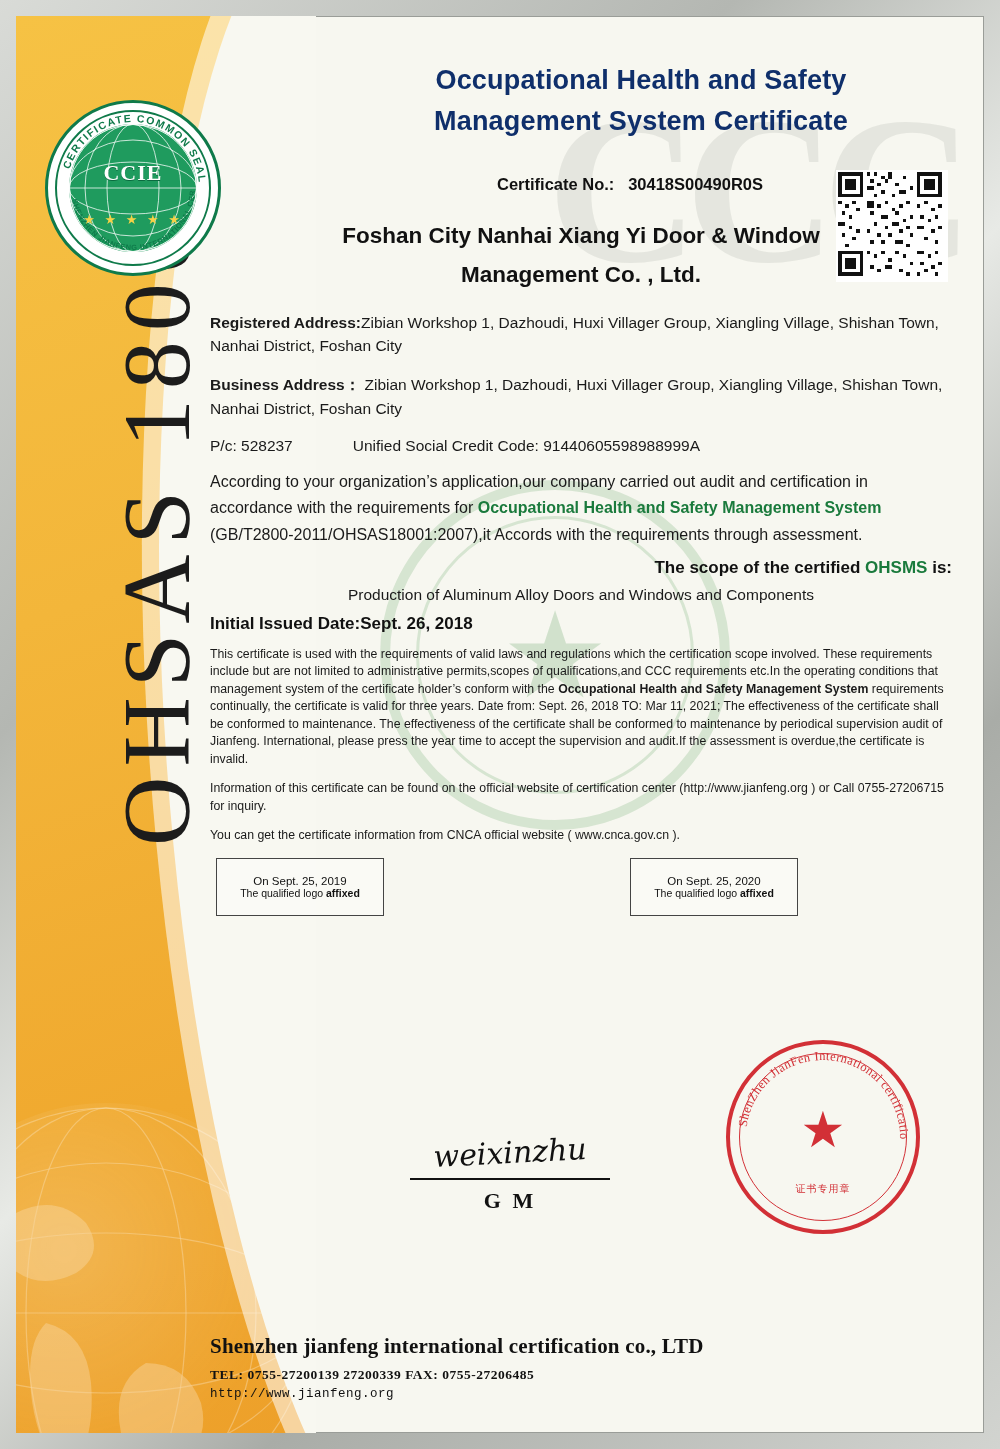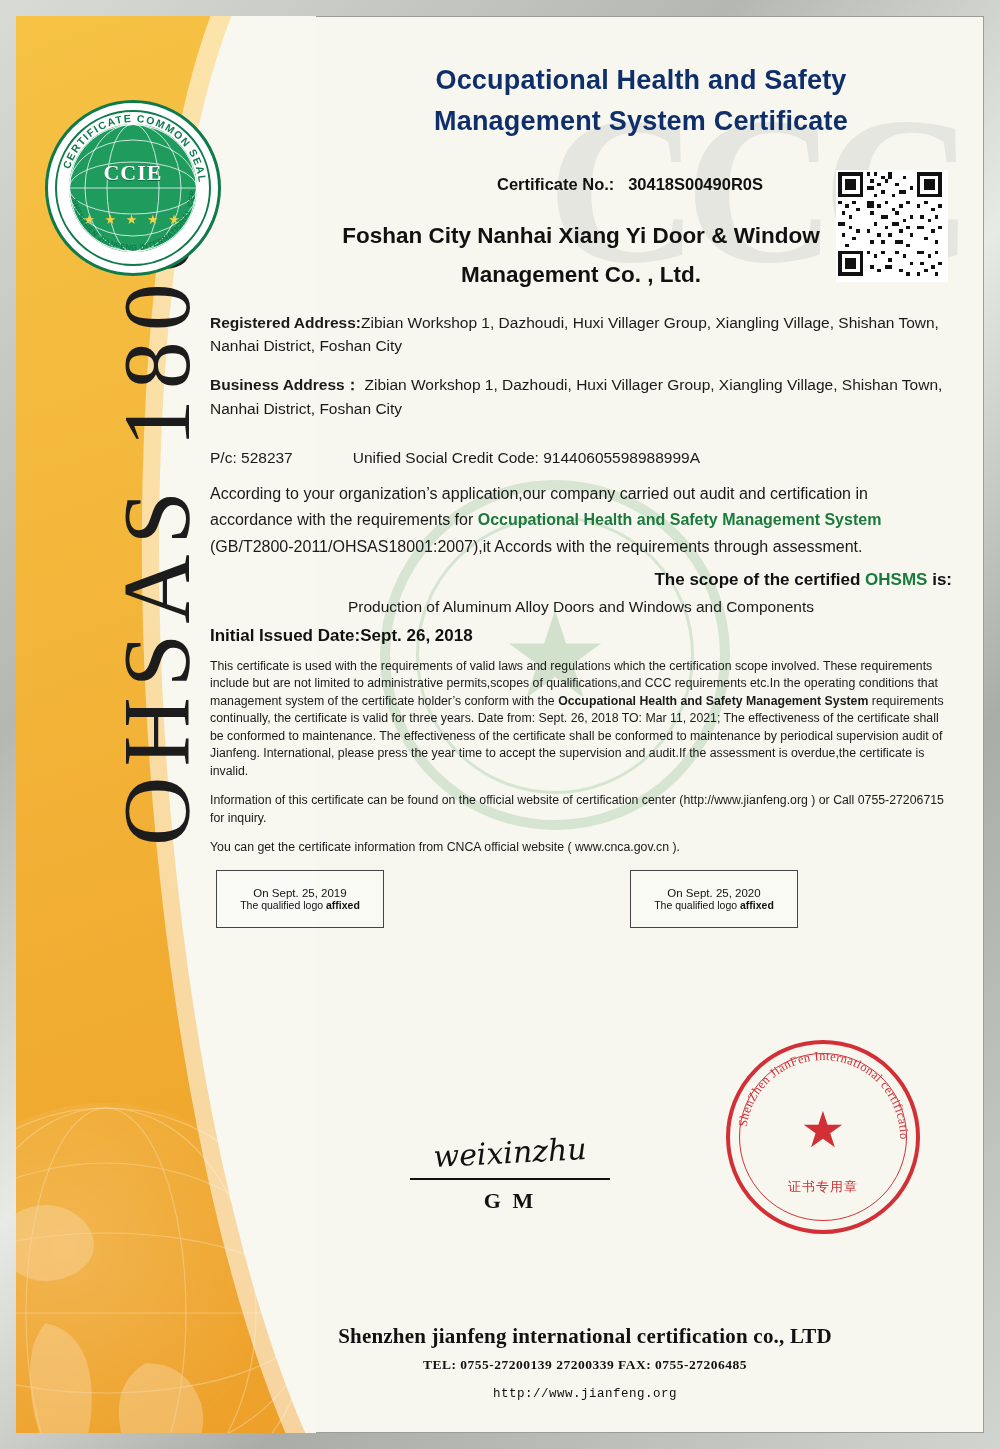--- a/index.html
+++ b/index.html
@@ -170,21 +170,21 @@
     text-align:center;
     font-size:22.5px;font-weight:bold;color:#111;
     line-height:1.75;
   }
   .addr{
     margin-top:16px;
     font-size:15.5px;color:#1a1a1a;line-height:1.5;
   }
   .addr b{font-weight:bold;}
   .row-pc{
-    margin-top:29px;
+    margin-top:17px;
     font-size:15.5px;color:#1a1a1a;
     display:flex;gap:60px;
   }
   .para{
     margin-top:14px;
     font-size:16px;line-height:1.65;color:#1a1a1a;
   }
   .para .green{color:#1a7a3c;font-weight:bold;}
   .scope-title{
     margin-top:10px;text-align:right;
@@ -229,21 +229,21 @@
   }
   .redstamp .ring{
     position:absolute;inset:9px;border-radius:50%;border:1.5px solid #cf2027;
   }
   .redstamp .star{
     position:absolute;left:50%;top:46%;transform:translate(-50%,-50%);
     font-size:50px;line-height:1;color:#cf2027;
   }
   .redstamp .zh{
     position:absolute;left:0;right:0;bottom:34px;text-align:center;
-    font-size:13px;letter-spacing:1px;color:#cf2027;
+    font-size:10px;letter-spacing:1px;color:#cf2027;
   }
   .redstamp svg{position:absolute;inset:0;}
   
   .sig{
     position:absolute;left:385px;top:1135px;width:250px;text-align:center;
   }
   .sig .hand{
     font-family:"DejaVu Serif", serif;
     font-style:italic;
     font-size:30px;color:#111;
@@ -251,28 +251,28 @@
   }
   .sig .rule{
     margin-top:8px;border-bottom:2px solid #111;width:200px;margin-left:auto;margin-right:auto;
   }
   .sig .gm{
     margin-top:8px;font-size:22px;font-weight:bold;letter-spacing:3px;color:#111;
     font-family:"Liberation Serif",serif;
   }
   
   .footer{
-    position:absolute;left:210px;right:40px;bottom:48px;text-align:center;
+    position:absolute;left:210px;right:40px;bottom:48px;text-align:left;
     font-family:"Liberation Serif", serif;
     color:#111;
   }
   .footer .f1{font-size:21px;font-weight:bold;letter-spacing:.2px;}
   .footer .f2{margin-top:12px;font-size:13.5px;font-weight:bold;line-height:1.6;}
   .footer .f3{margin-top:8px;font-size:13.5px;font-weight:bold;letter-spacing:.5px;}
-  .footer .f4{margin-top:14px;font-size:12.5px;font-family:"Liberation Mono",monospace;letter-spacing:.5px;}
+  .footer .f4{margin-top:4px;font-size:12.5px;font-family:"Liberation Mono",monospace;letter-spacing:.5px;}
 </style>
 </head>
 <body>
 
 <div class="page">
   <div class="frame-outer"></div>
   <div class="frame-inner"></div>
 
   <div class="left-panel">
     <div class="bg"></div>

